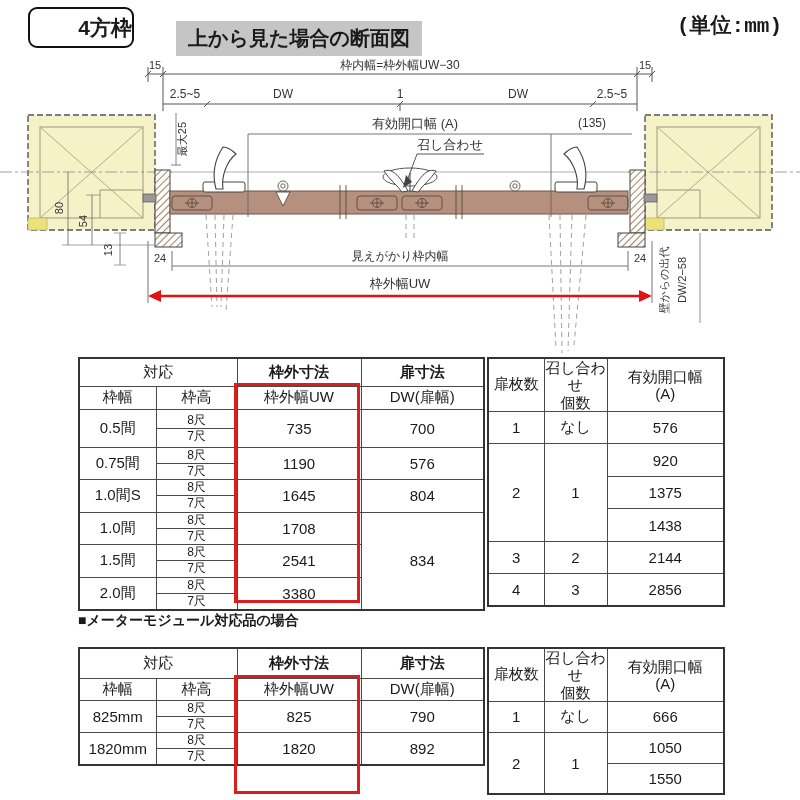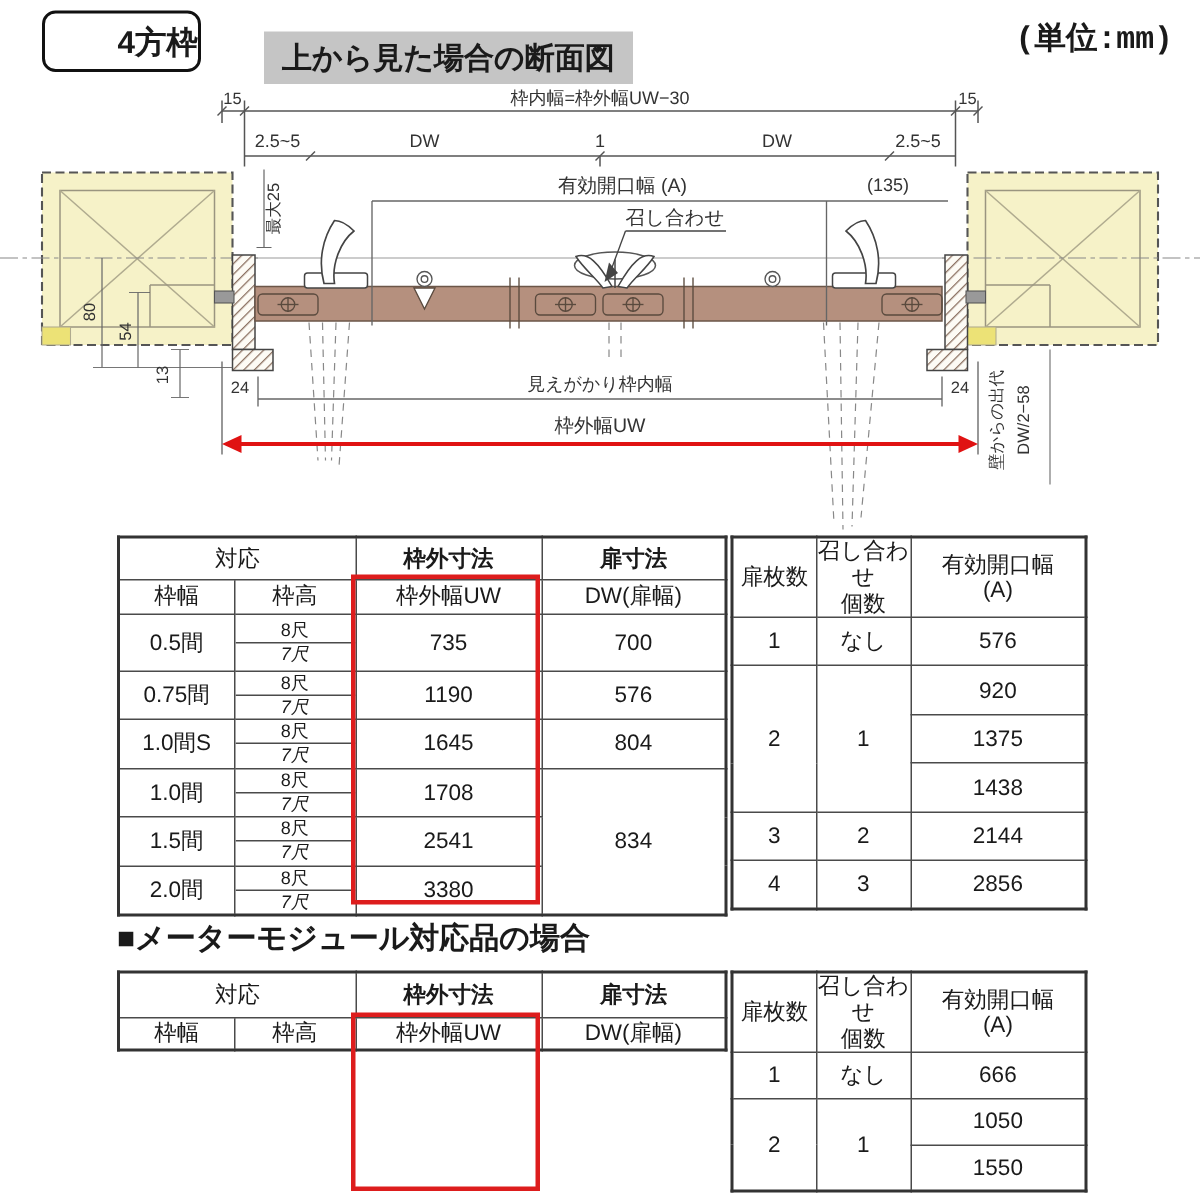--- a/index.html
+++ b/index.html
@@ -16,27 +16,27 @@
   
   table.spec{border-collapse:collapse;table-layout:fixed;position:absolute;}
   table.spec td{border:1px solid #4a4a4a;text-align:center;vertical-align:middle;
     padding:0;font-size:15px;background:#fff;overflow:hidden;}
   table.spec{border:2px solid #333;}
   td.gray{background:#ececec;margin-left:32px;}
   td.big{font-size:20px;font-weight:bold;}
   td.small-h{font-size:13px;}
   .hcell{padding:0;background:#ececec;}
   .hh{border-bottom:1px solid #4a4a4a;font-size:12px;line-height:15px;height:15px;}
-  .hh2{font-size:12px;line-height:15px;height:15px;font-style:italic;}
+  .hh2{font-size:12px;line-height:15px;height:15px;}
   .two-line div{line-height:1.15;}
   .meet-h{font-size:12px;}
   .open-h{font-size:17px;}
   .wlabel{font-size:14px;}
   .red-box{border:3px solid #dd1d1d;box-sizing:border-box;pointer-events:none;z-index:6;}
-  .meter-label{left:78px;top:612px;font-size:20px;font-weight:bold;}
+  .meter-label{left:78px;top:612px;font-size:14px;font-weight:bold;}
   svg text{font-family:"Liberation Sans","DejaVu Sans",sans-serif;fill:#333;}
 </style>
 </head>
 <body>
 
 <div class="abs frame-badge">
   <span>4方枠</span>
 </div>
 <div class="abs section-title">上から見た場合の断面図</div>
 <div class="abs unit-label">(単位:mm)</div>
@@ -390,20 +390,38 @@
     <td colspan="2" class="gray">対応</td>
     <td class="big">枠外寸法</td>
     <td class="big">扉寸法</td>
   </tr>
   <tr style="height:22px">
     <td class="gray small-h">枠幅</td>
     <td class="gray small-h">枠高</td>
     <td class="small-h">枠外幅UW</td>
     <td class="small-h">DW(扉幅)</td>
   </tr>
+  <tr style="height:31px">
+    <td class="gray wlabel">825mm</td>
+    <td class="hcell">
+          <div class="hh">8尺</div>
+          <div class="hh2">7尺</div>
+        </td>
+    <td>825</td>
+    <td>790</td>
+  </tr>
+  <tr style="height:31px">
+    <td class="gray wlabel">1820mm</td>
+    <td class="hcell">
+          <div class="hh">8尺</div>
+          <div class="hh2">7尺</div>
+        </td>
+    <td>1820</td>
+    <td>892</td>
+  </tr>
 </tbody>
   </table>
 
 <table class="spec" style="left:487px;top:647px;">
   <colgroup>
       <col style="width:56px">
       <col style="width:63px">
       <col style="width:117px">
     </colgroup>
   <tbody>

